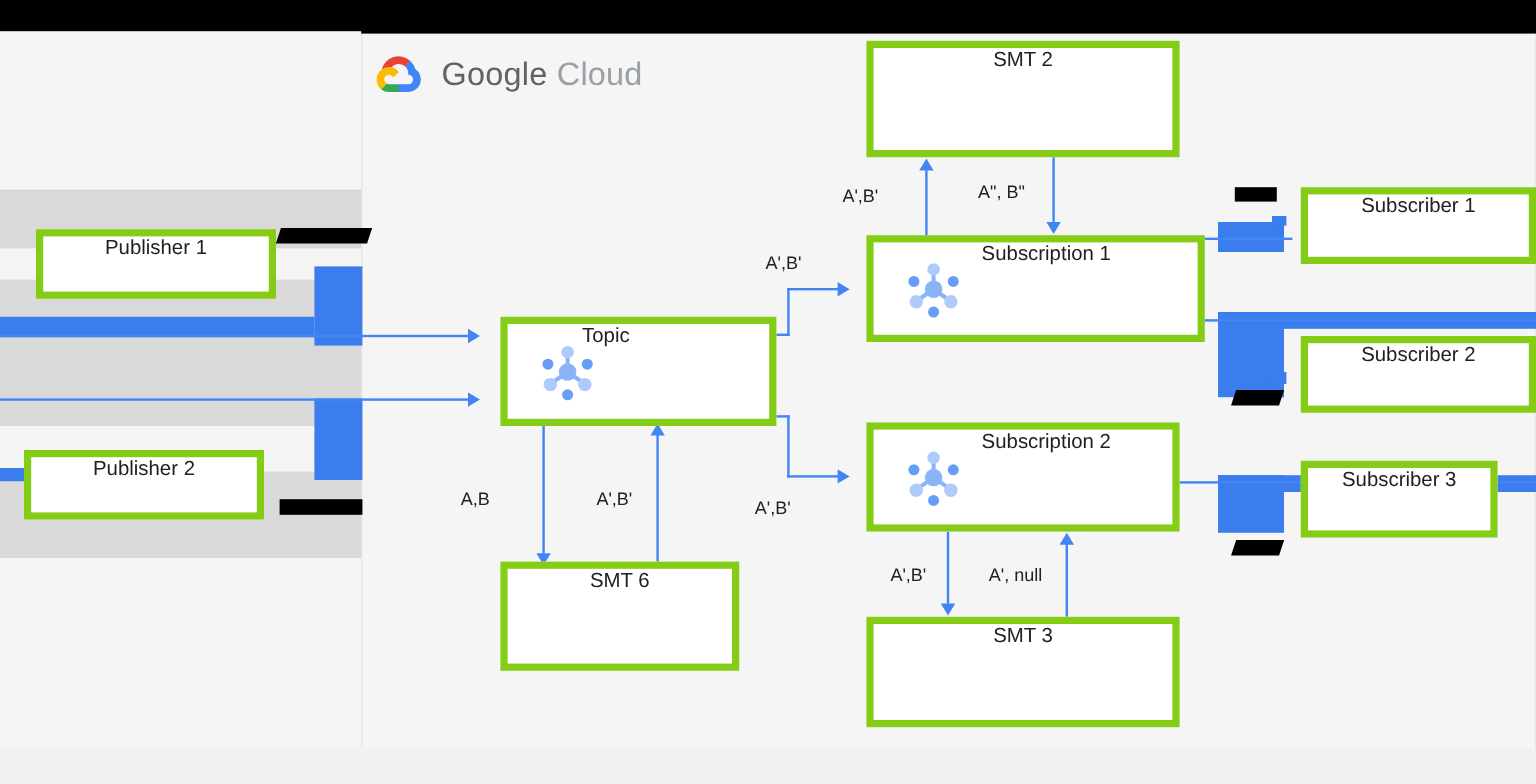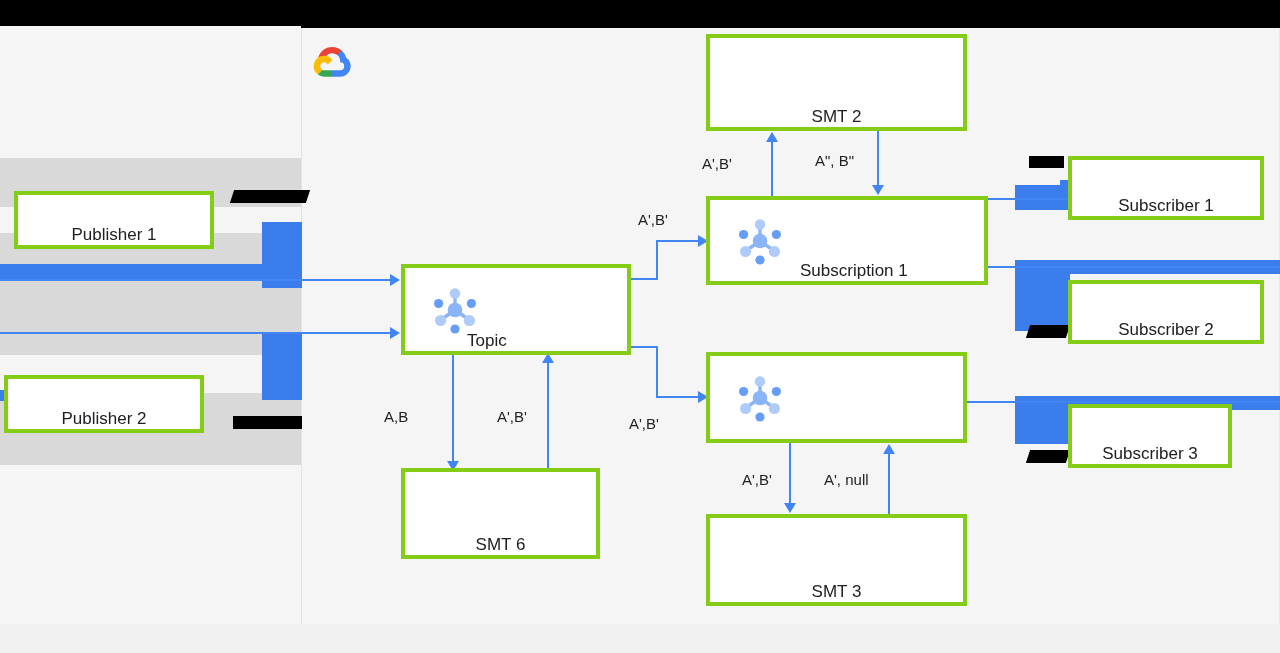--- a/index.html
+++ b/index.html
@@ -27,22 +27,22 @@
 
   
   #gc-logo{left:310px;top:40px;width:300px;height:44px;}
   #gc-mark{position:absolute;left:0;top:3px;width:44px;height:38px;}
   #gc-word{position:absolute;left:58px;top:0px;font-size:27px;color:#5f6368;
            letter-spacing:.2px;white-space:nowrap;line-height:44px;}
   #gc-word .g2{color:#9aa0a6;}
 
   
   .nodebox{
-    position:absolute;background:#ffffff;border:4px solid #84cc16;
-    box-sizing:border-box;display:flex;align-items:flex-end;
+    position:absolute;background:#ffffff;border:6px solid #84cc16;
+    box-sizing:border-box;display:flex;align-items:flex-start;margin-left:16px;
   }
   .nodebox .lbl{font-size:17px;color:#202124;white-space:nowrap;}
   .nodebox.center .lbl{width:100%;text-align:center;}
   .nodebox.icon .lbl{position:absolute;left:0;right:0;text-align:center;}
 
   .pubsub-ico{position:absolute;left:22px;top:50%;transform:translateY(-50%);
               width:56px;height:56px;}
 
   
   .hline{position:absolute;height:2px;background:#4285f4;}
@@ -94,20 +94,21 @@
 
 <div id="gc-logo" class="layer">
   <span id="gc-mark">
     <svg viewBox="0 0 44 38" width="44" height="38" aria-hidden="true">
       <path d="M27.2 12.1h1.1l3.2-3.2.15-1.35A14.4 14.4 0 0 0 8.2 14.6a1.7 1.7 0 0 1 1.1-.07l6.4-1.06s.33-.54.5-.5a8 8 0 0 1 11-.9z" fill="#ea4335"></path>
       <path d="M36.1 14.6a14.4 14.4 0 0 0-4.35-7l-4.5 4.5a8 8 0 0 1 2.93 6.34v.8a4 4 0 0 1 0 8h-8l-.8.81v4.8l.8.79h8A10.4 10.4 0 0 0 36.1 14.6z" fill="#4285f4"></path>
       <path d="M14.1 33.65h8v-6.4h-8a3.97 3.97 0 0 1-1.65-.36l-1.13.35-3.22 3.2-.28 1.09a10.35 10.35 0 0 0 6.28 2.12z" fill="#34a853"></path>
       <path d="M14.1 12.85A10.4 10.4 0 0 0 7.82 31.5l4.64-4.64a4 4 0 1 1 5.29-5.29l4.64-4.64a10.38 10.38 0 0 0-8.29-4.08z" fill="#fbbc04"></path>
     </svg>
   </span>
+  <span id="gc-word"><span>Google</span><span>&nbsp;</span><span class="g2">Cloud</span></span>
 </div>
 
 <div class="hline" style="left:0px;top:279px;width:392px;"></div>
 <div class="arrow-r" style="left:390px;top:274px;"></div>
 <div class="hline" style="left:0px;top:332px;width:392px;"></div>
 <div class="arrow-r" style="left:390px;top:327px;"></div>
 
 <div class="vline" style="left:452px;top:355px;height:108px;"></div>
 <div class="arrow-d" style="left:447px;top:461px;"></div>
 <div class="vline" style="left:547px;top:362px;height:106px;"></div>
@@ -216,25 +217,26 @@
       </g>
       <circle cx="28" cy="28" r="7.3" fill="#8ab4f8"></circle>
       <circle cx="28" cy="11.5" r="5.2" fill="#aecbfa"></circle>
       <circle cx="11.6" cy="21.5" r="4.6" fill="#669df6"></circle>
       <circle cx="44.4" cy="21.5" r="4.6" fill="#669df6"></circle>
       <circle cx="13.6" cy="38.5" r="5.6" fill="#aecbfa"></circle>
       <circle cx="42.4" cy="38.5" r="5.6" fill="#aecbfa"></circle>
       <circle cx="28" cy="47" r="4.6" fill="#669df6"></circle>
     </svg>
   </span>
+  <span class="lbl" style="left:90px;right:0;text-align:left;">Subscription 2</span>
 </div>
 
 <div class="nodebox center" style="left:1068px;top:156px;width:196px;height:64px;">
   <span class="lbl">Subscriber 1</span>
 </div>
 
 <div class="nodebox center" style="left:1068px;top:280px;width:196px;height:64px;">
   <span class="lbl">Subscriber 2</span>
 </div>
 
-<div class="nodebox center" style="left:1068px;top:404px;width:164px;height:64px;">
+<div class="nodebox center" style="left:1068px;top:384px;width:164px;height:64px;">
   <span class="lbl">Subscriber 3</span>
 </div>
 
 </body></html>

